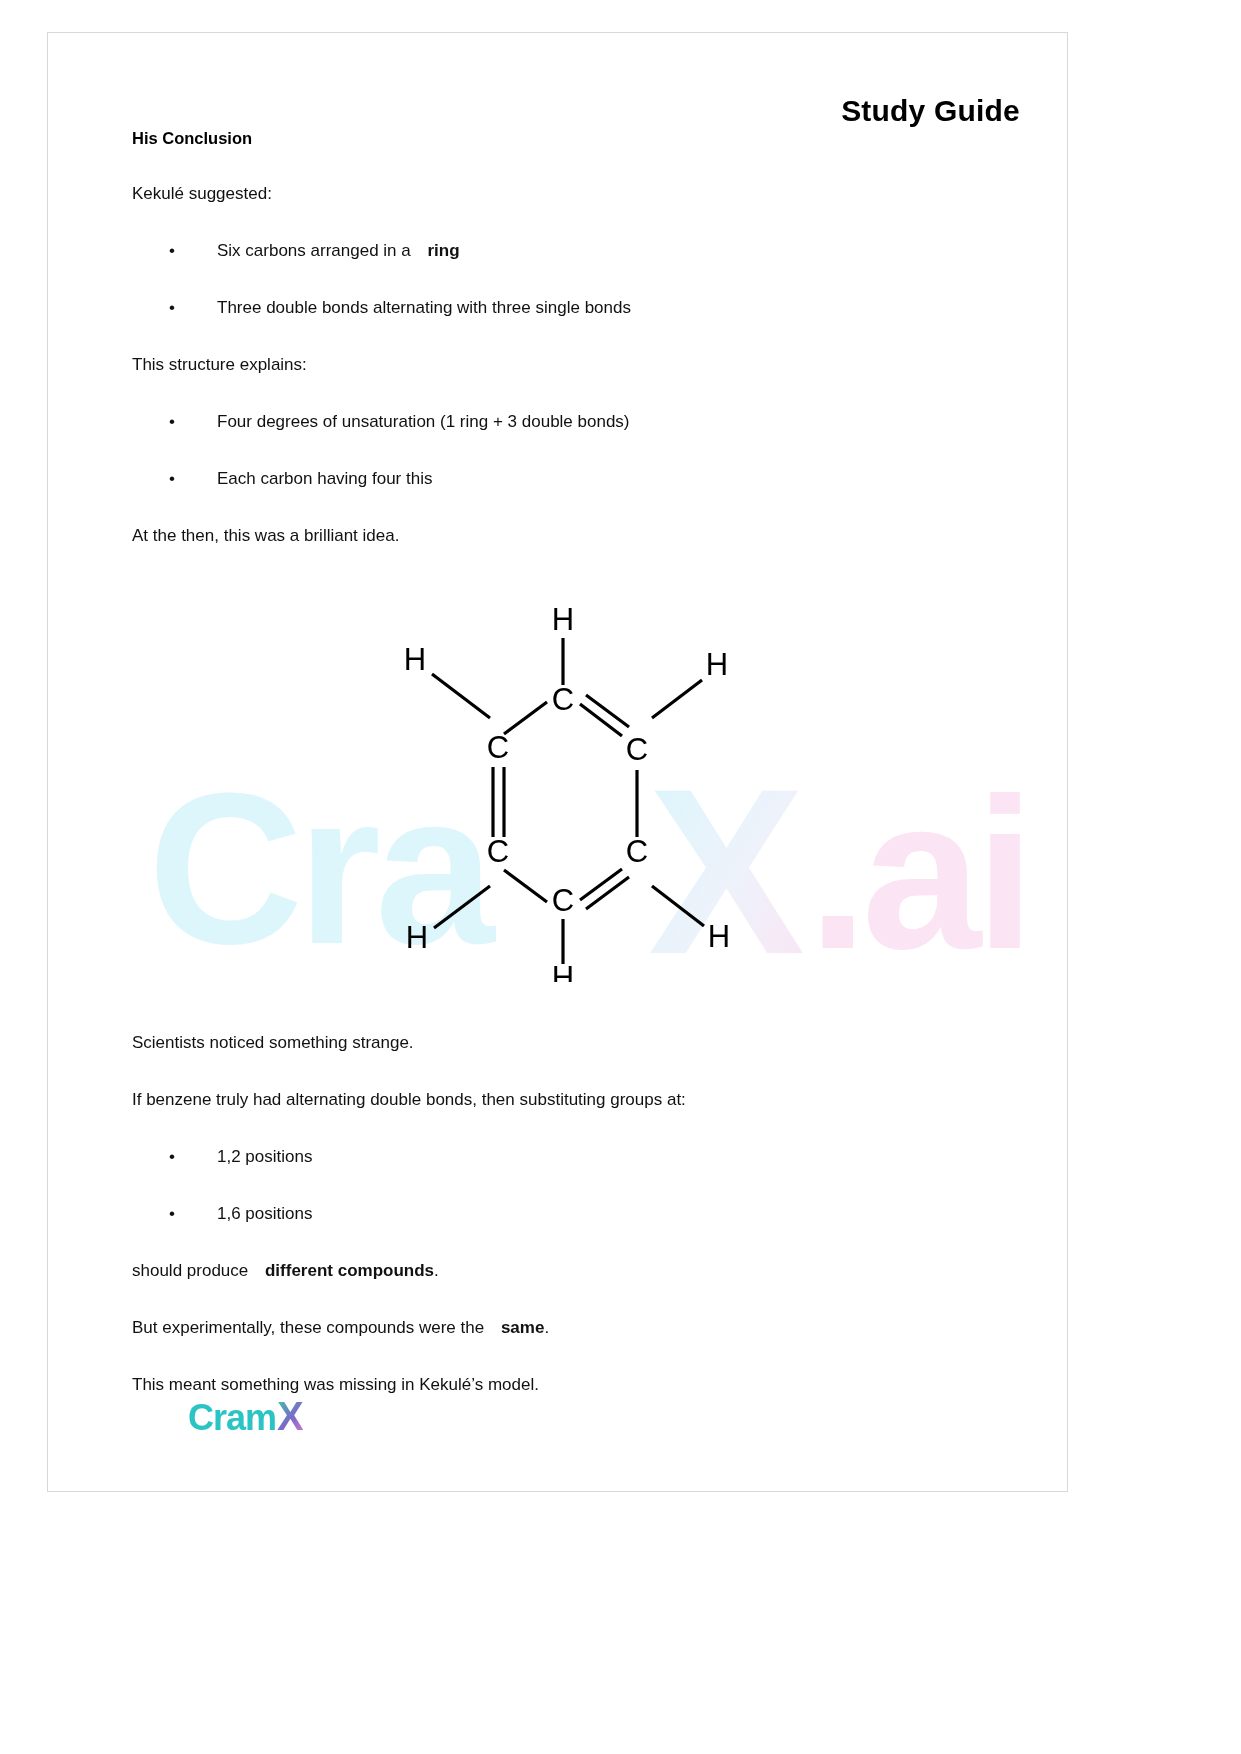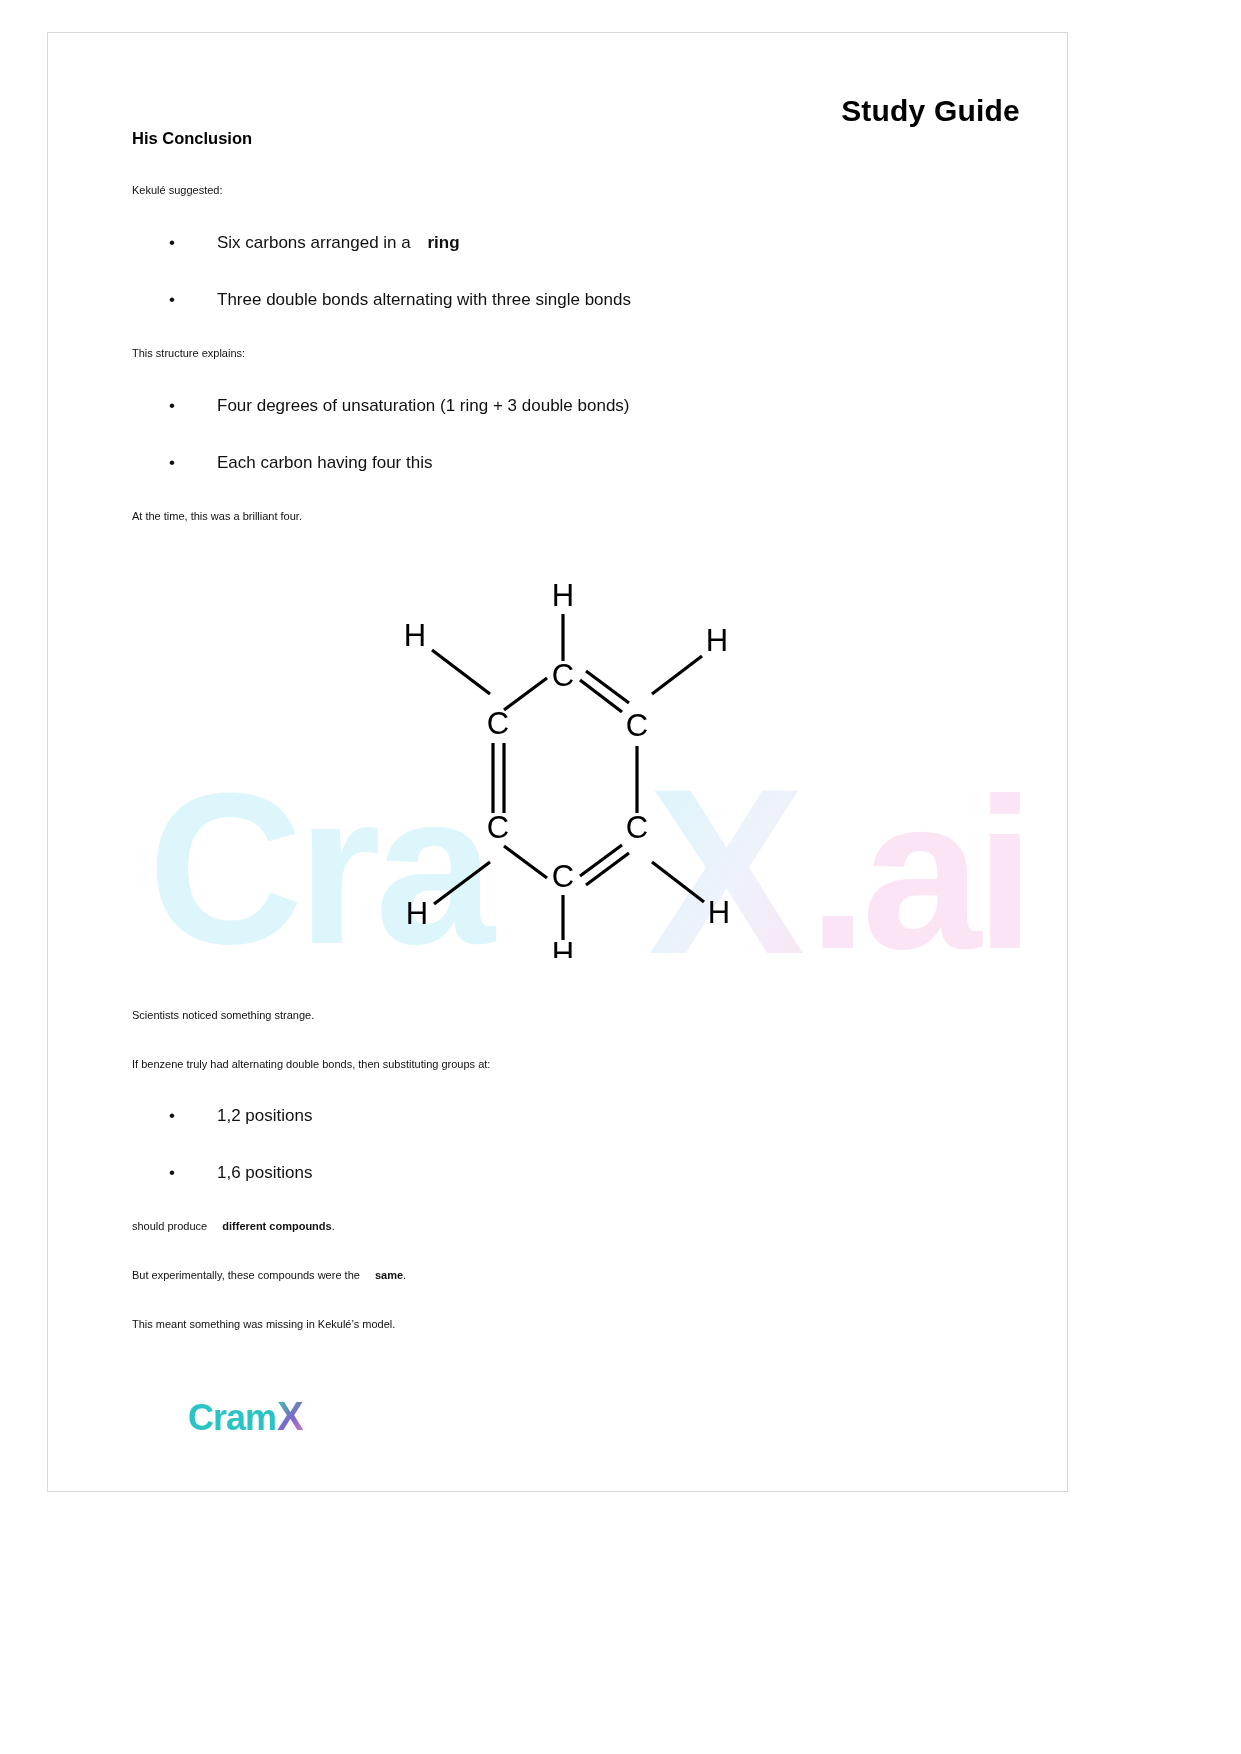--- a/index.html
+++ b/index.html
@@ -49,21 +49,21 @@
 
   .h-bold {
     font-size: 16.5px;
     font-weight: bold;
     color: #000000;
     margin: 0 0 34px 0;
     line-height: 1.3;
   }
 
   p.body {
-    font-size: 11px;
+    font-size: 17px;
     color: #111111;
     margin: 0 0 34px 0;
     line-height: 1.35;
   }
 
   ul.bullets {
     list-style: none;
     margin: 0 0 34px 0;
     padding: 0;
   }
@@ -196,21 +196,21 @@
       <li>
         <span class="bullet-dot">•</span>
         <span>Four degrees of unsaturation (1 ring + 3 double bonds)</span>
       </li>
       <li>
         <span class="bullet-dot">•</span>
         <span>Each carbon having four this</span>
       </li>
     </ul>
 
-    <p class="body">At the time, this was a brilliant four.</p>
+    <p class="body">At the then, this was a brilliant idea.</p>
 
     <div class="figure fig-layer">
       <svg width="420" height="400" viewBox="0 0 420 400">
         <g stroke="#000000" stroke-width="3.2" fill="none" stroke-linecap="butt">
 
           <line x1="195" y1="120" x2="152" y2="152"></line>
 
           <line x1="141" y1="185" x2="141" y2="255"></line>
           <line x1="152" y1="185" x2="152" y2="255"></line>
 

